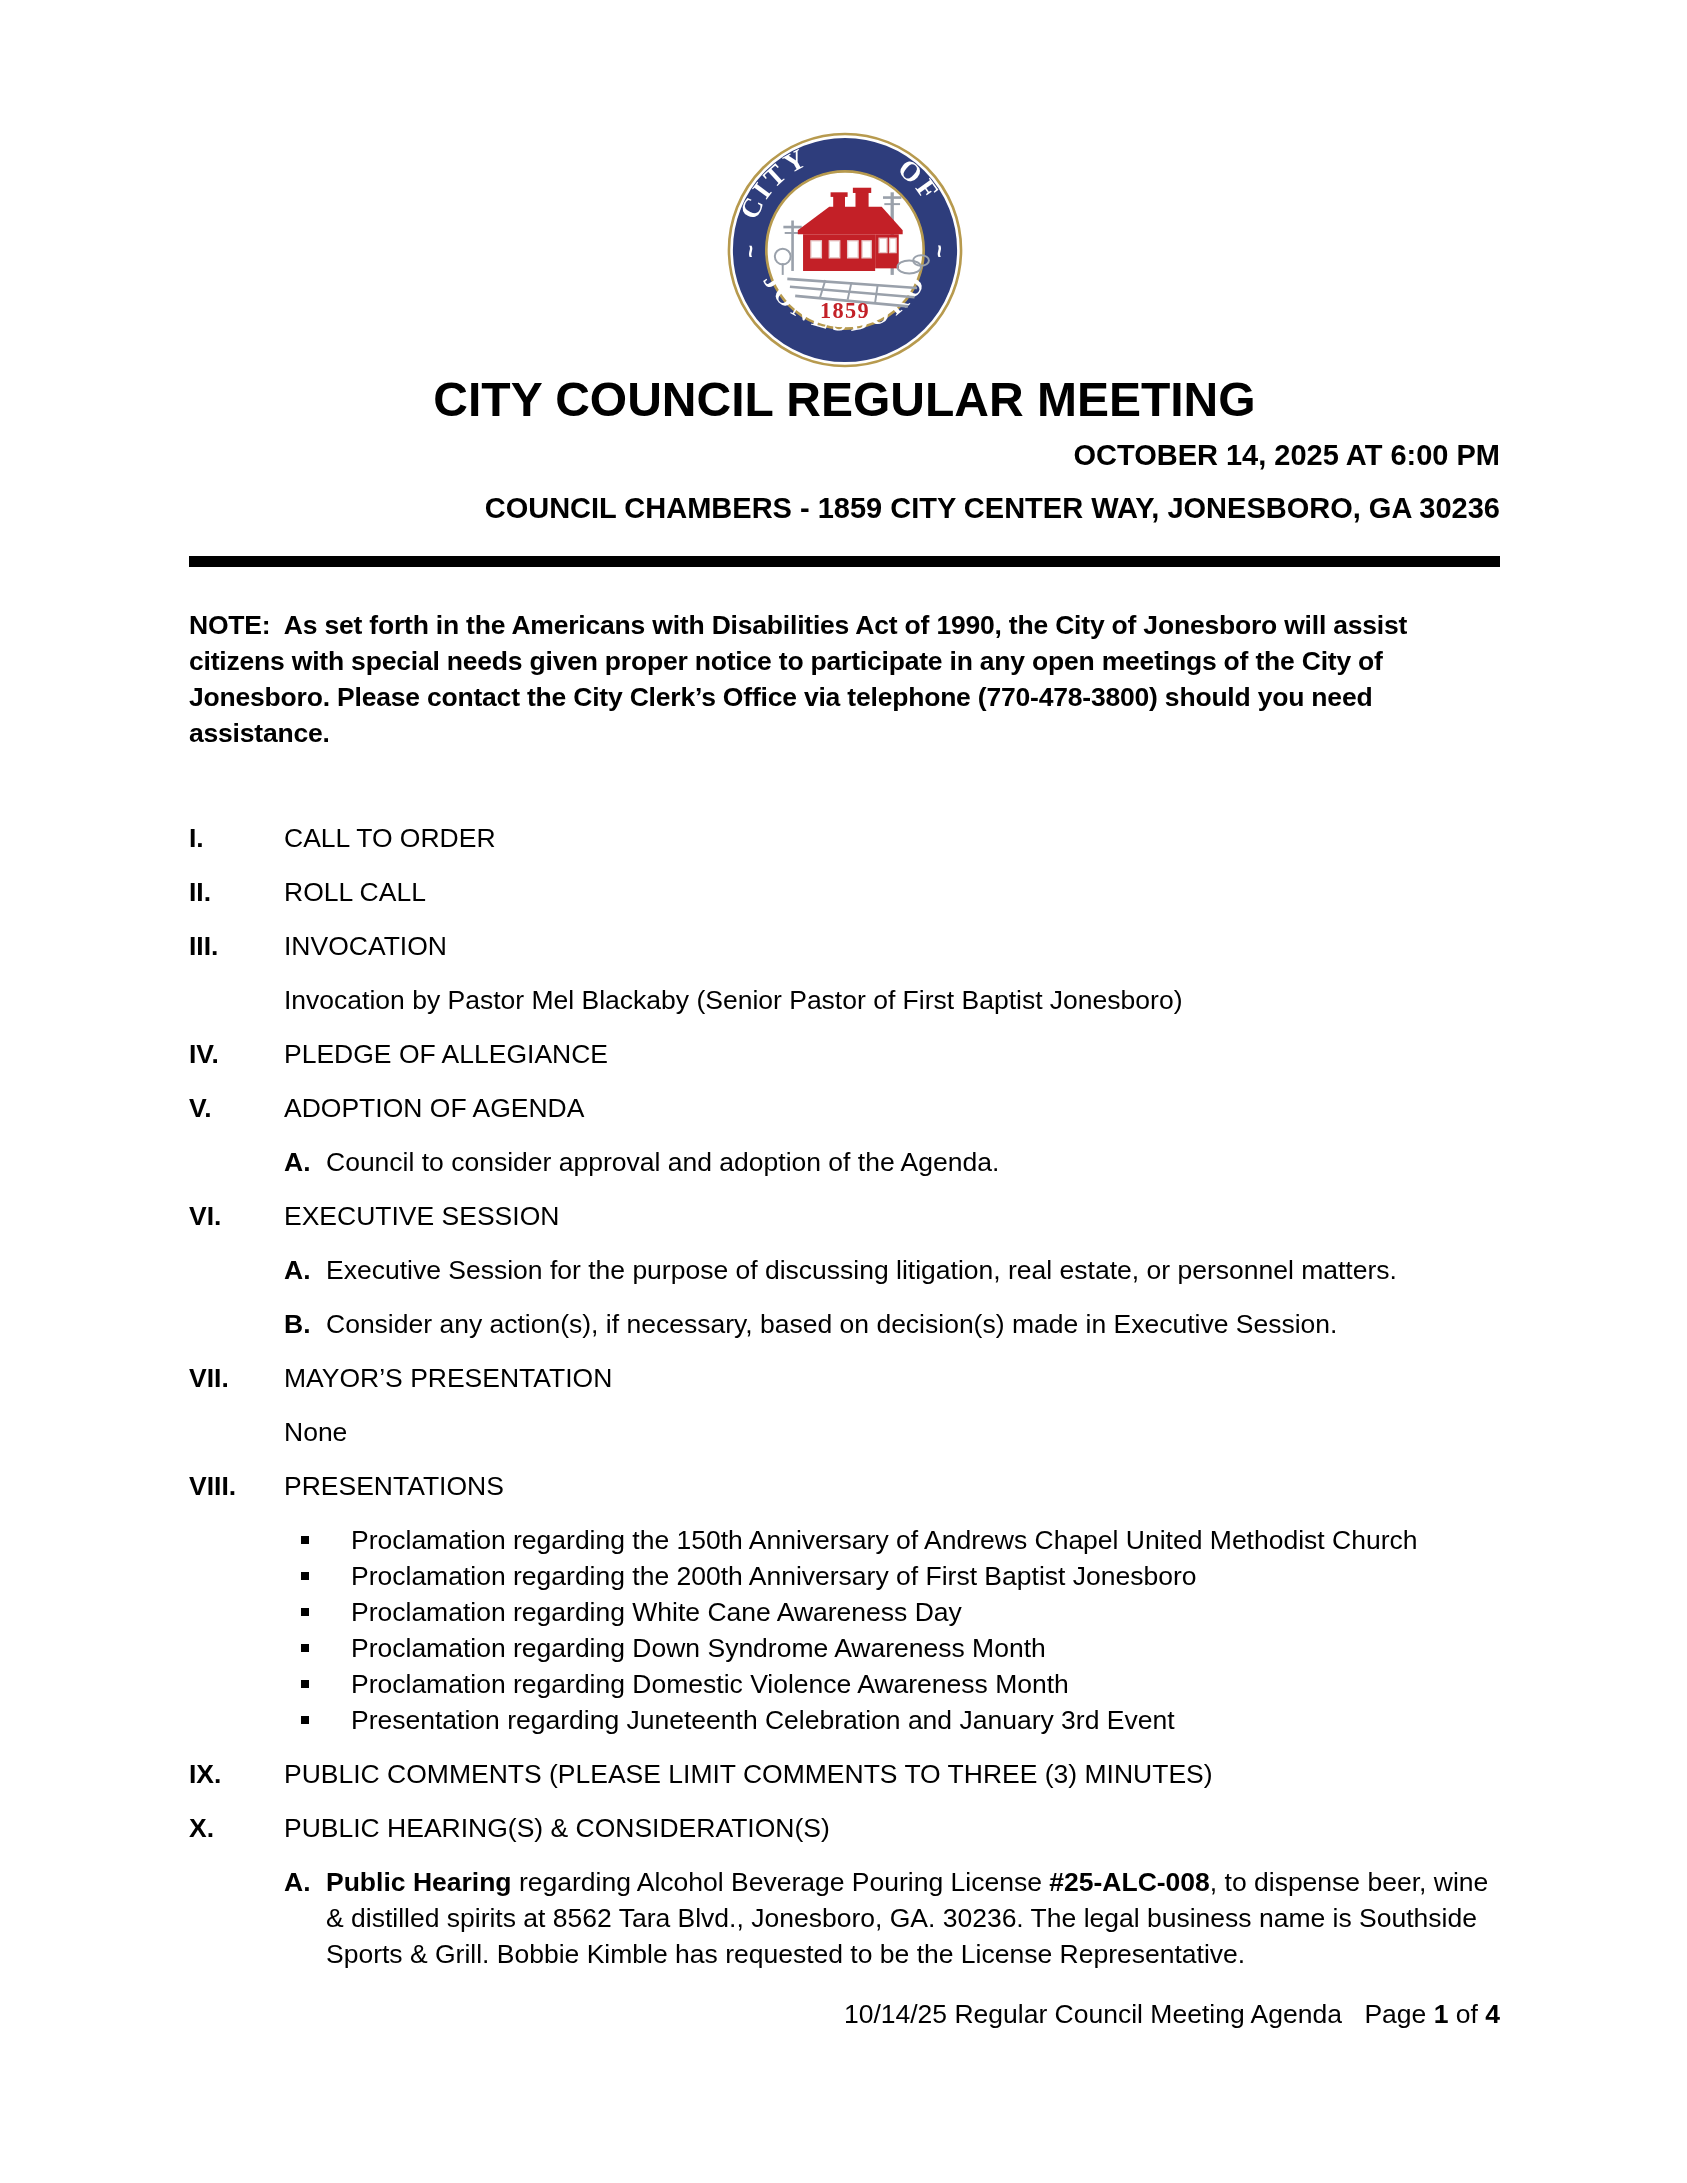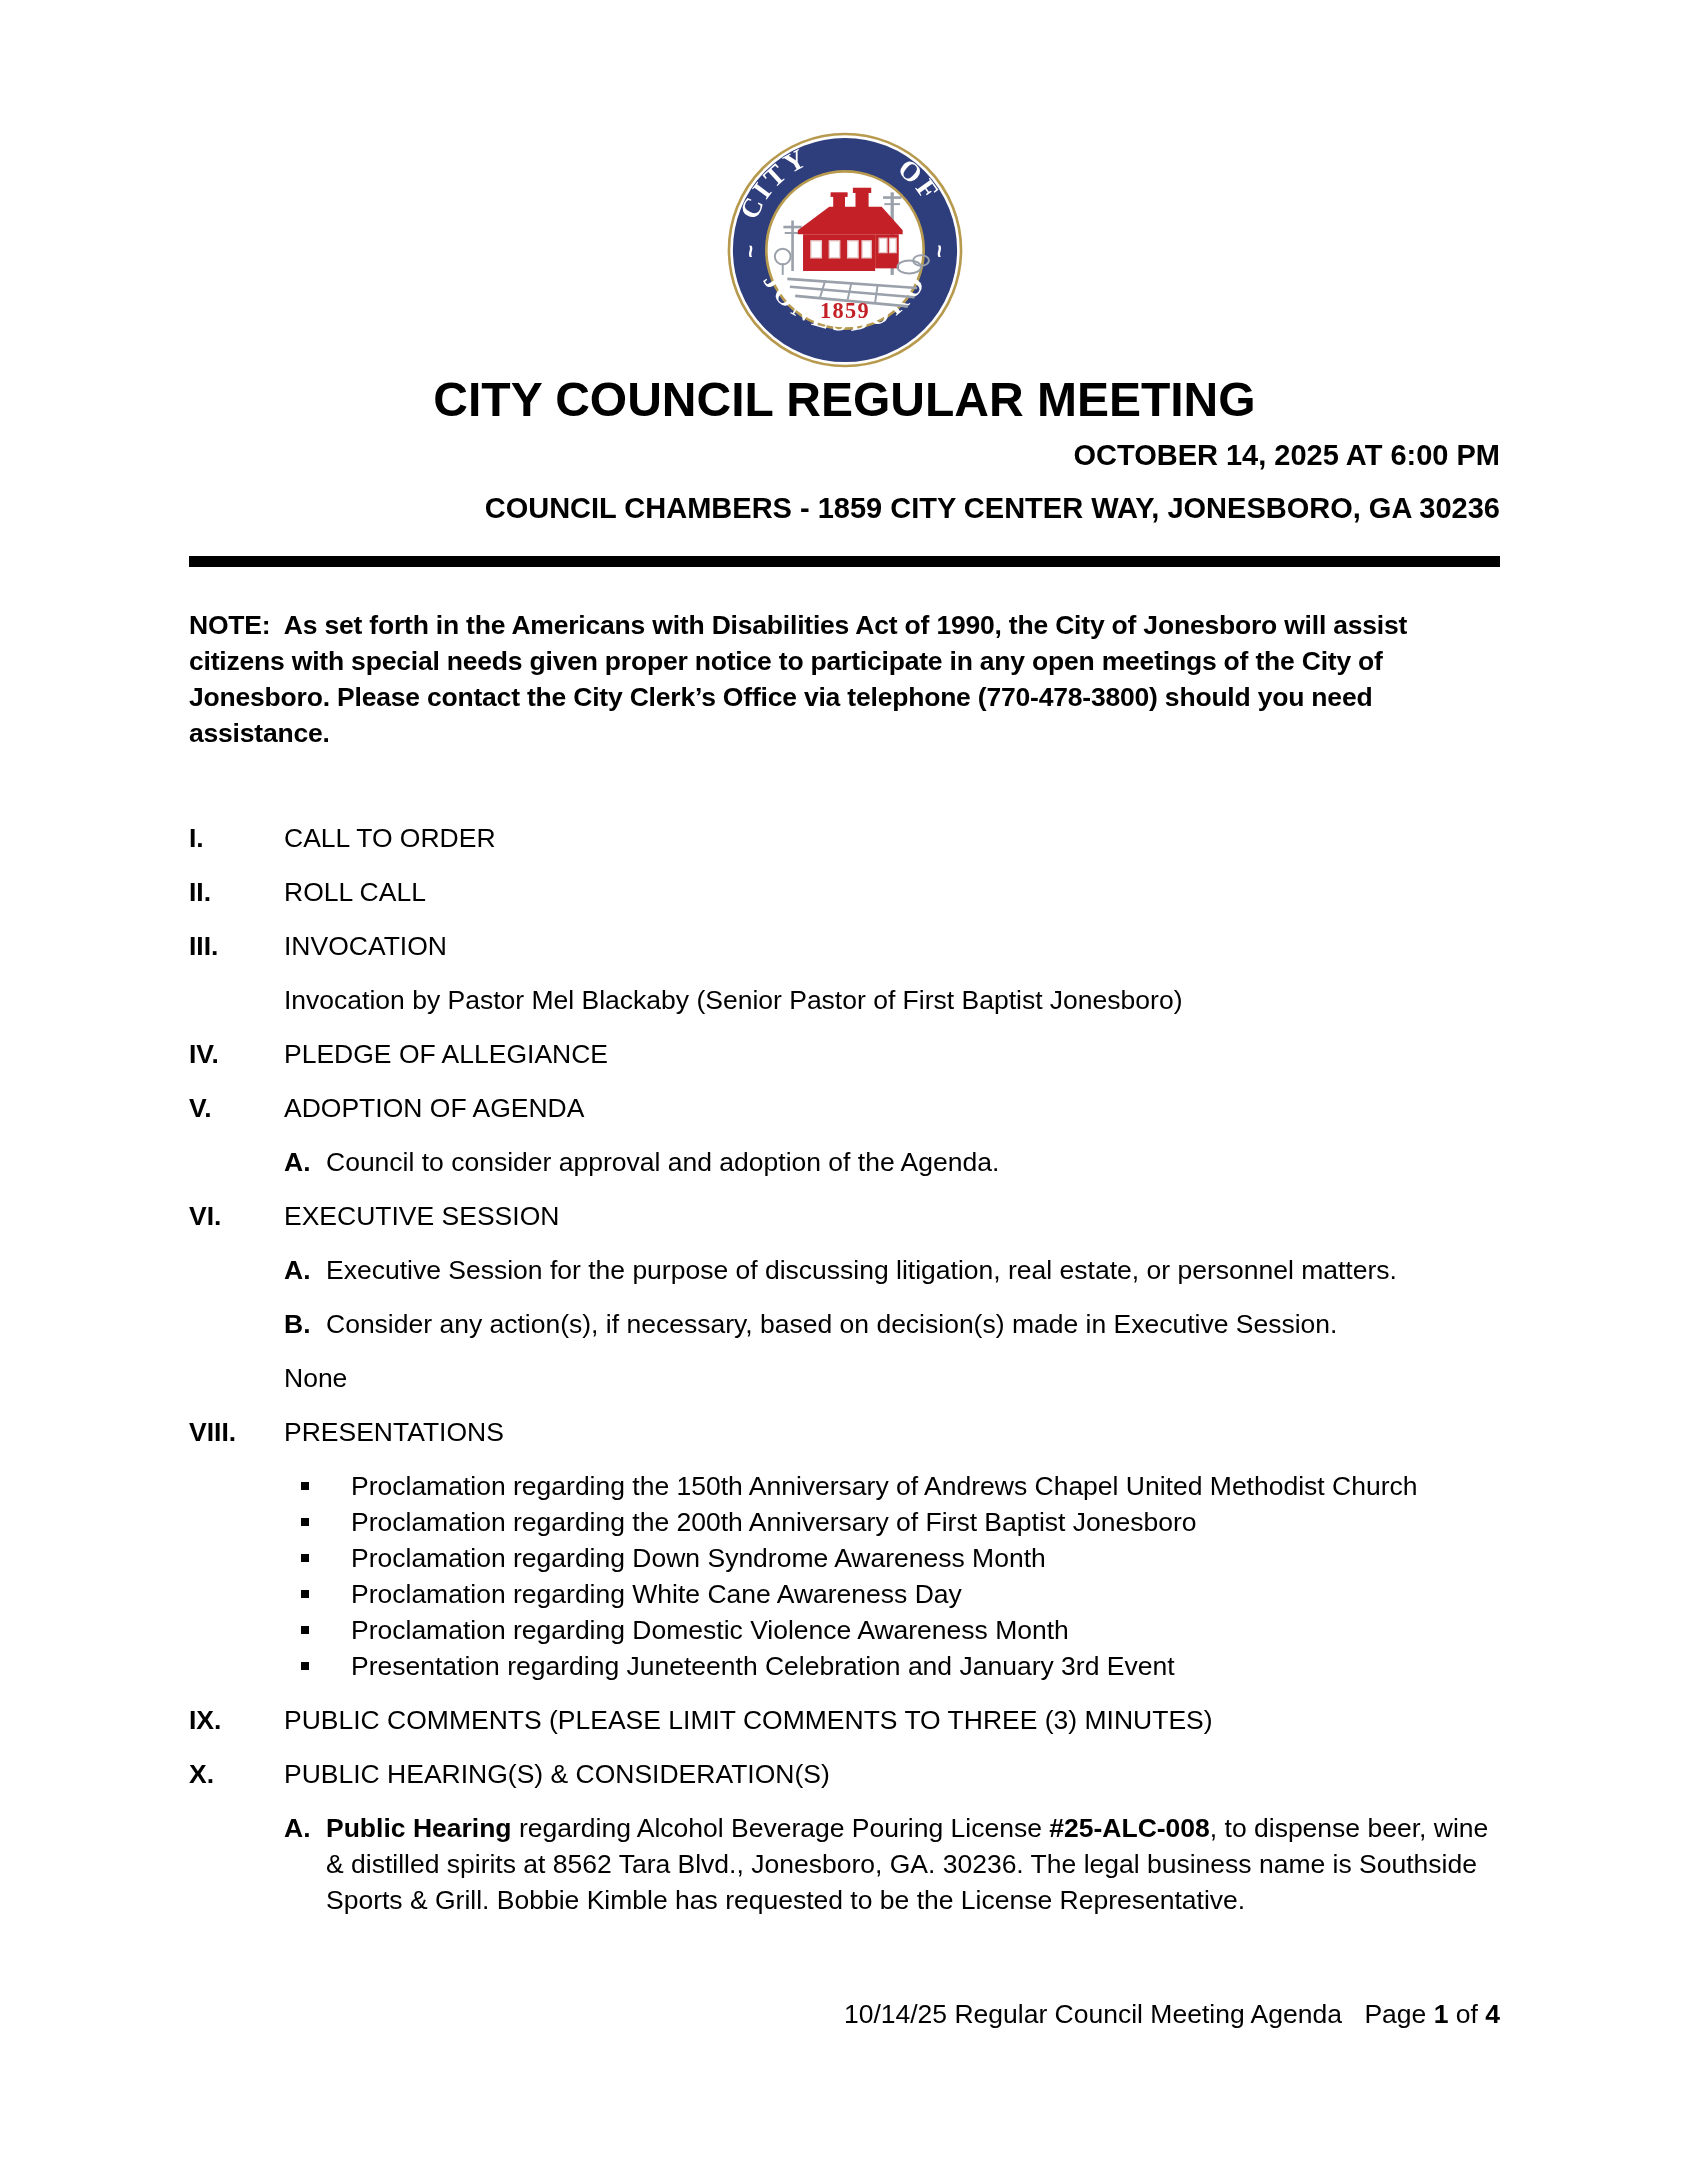--- a/index.html
+++ b/index.html
@@ -185,42 +185,46 @@
       </div>
       <div class="sub">
         <span class="lbl">A.</span>
         <span class="txt">Executive Session for the purpose of discussing litigation, real estate, or personnel matters.</span>
       </div>
       <div class="sub">
         <span class="lbl">B.</span>
         <span class="txt">Consider any action(s), if necessary, based on decision(s) made in Executive Session.</span>
       </div>
 
+      <div class="row">
+        <span class="num">VII.</span>
+        <span class="ttl">MAYOR’S PRESENTATION</span>
+      </div>
       <div class="para">None</div>
 
       <div class="row">
         <span class="num">VIII.</span>
         <span class="ttl">PRESENTATIONS</span>
       </div>
       <div class="bullets">
         <div class="bullet">
           <span class="sq"></span>
           <span>Proclamation regarding the 150th Anniversary of Andrews Chapel United Methodist Church</span>
         </div>
         <div class="bullet">
           <span class="sq"></span>
           <span>Proclamation regarding the 200th Anniversary of First Baptist Jonesboro</span>
         </div>
         <div class="bullet">
           <span class="sq"></span>
+          <span>Proclamation regarding White Cane Awareness Day</span>
+        </div>
+        <div class="bullet">
+          <span class="sq"></span>
           <span>Proclamation regarding Down Syndrome Awareness Month</span>
-        </div>
-        <div class="bullet">
-          <span class="sq"></span>
-          <span>Proclamation regarding White Cane Awareness Day</span>
         </div>
         <div class="bullet">
           <span class="sq"></span>
           <span>Proclamation regarding Domestic Violence Awareness Month</span>
         </div>
         <div class="bullet">
           <span class="sq"></span>
           <span>Presentation regarding Juneteenth Celebration and January 3rd Event</span>
         </div>
       </div>

